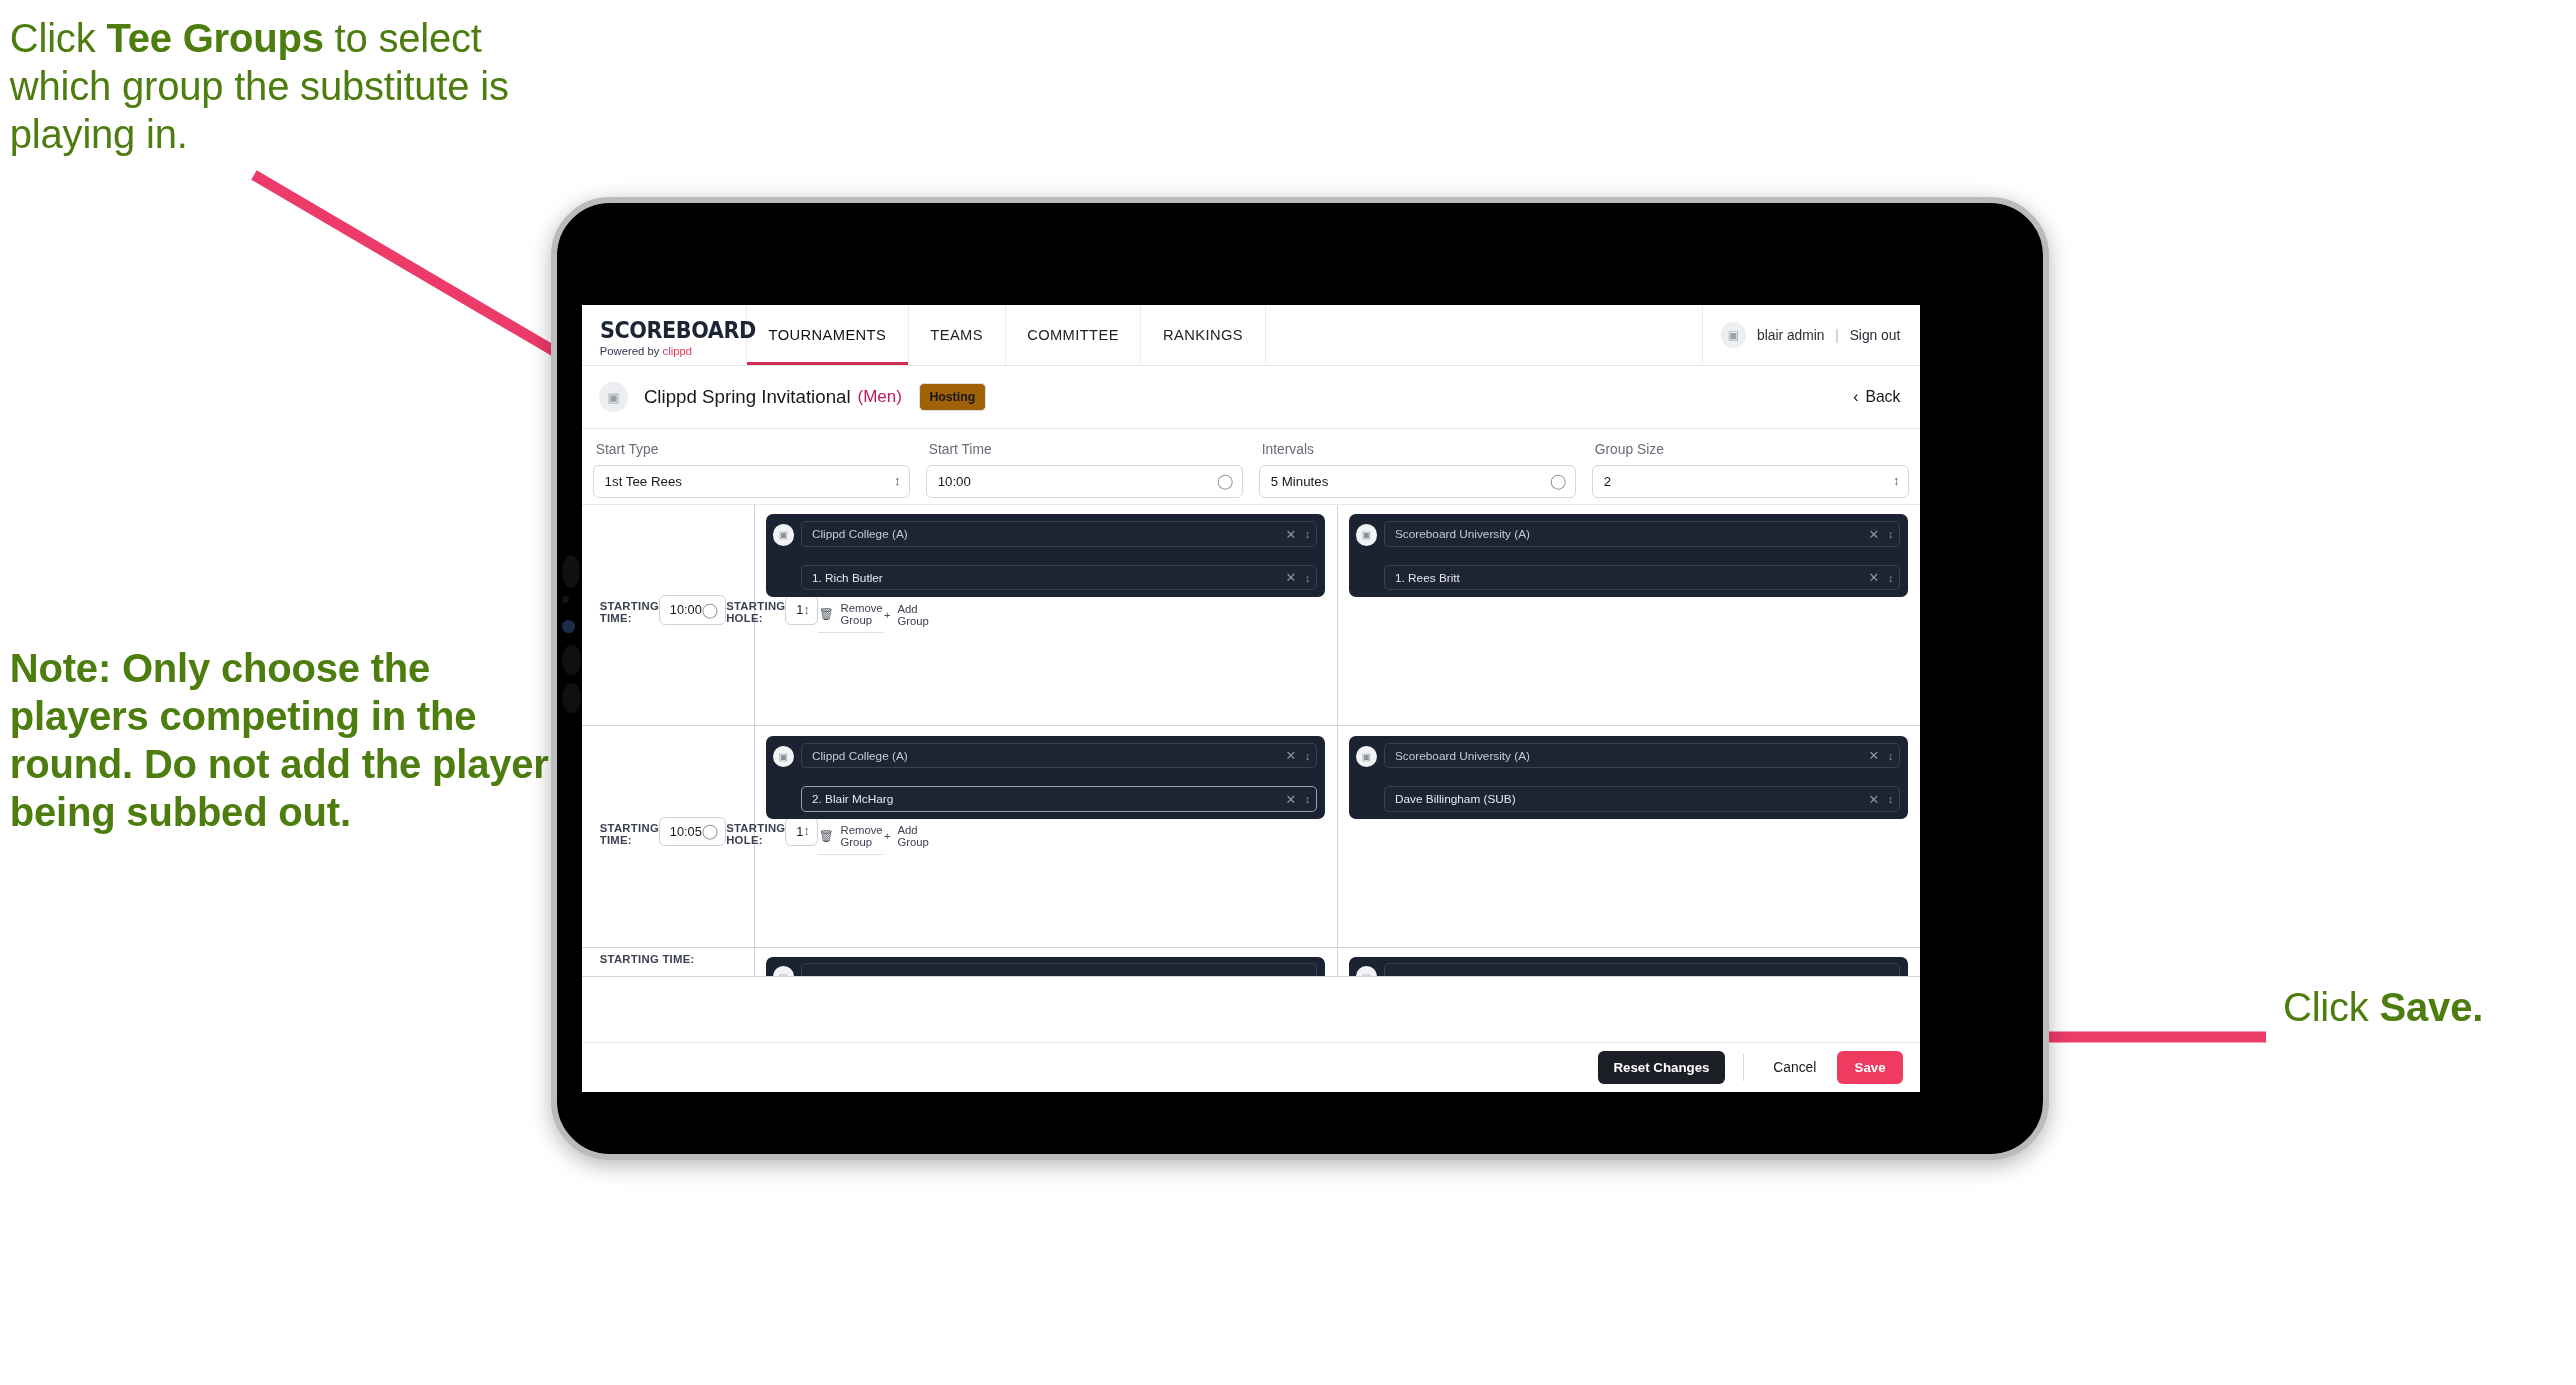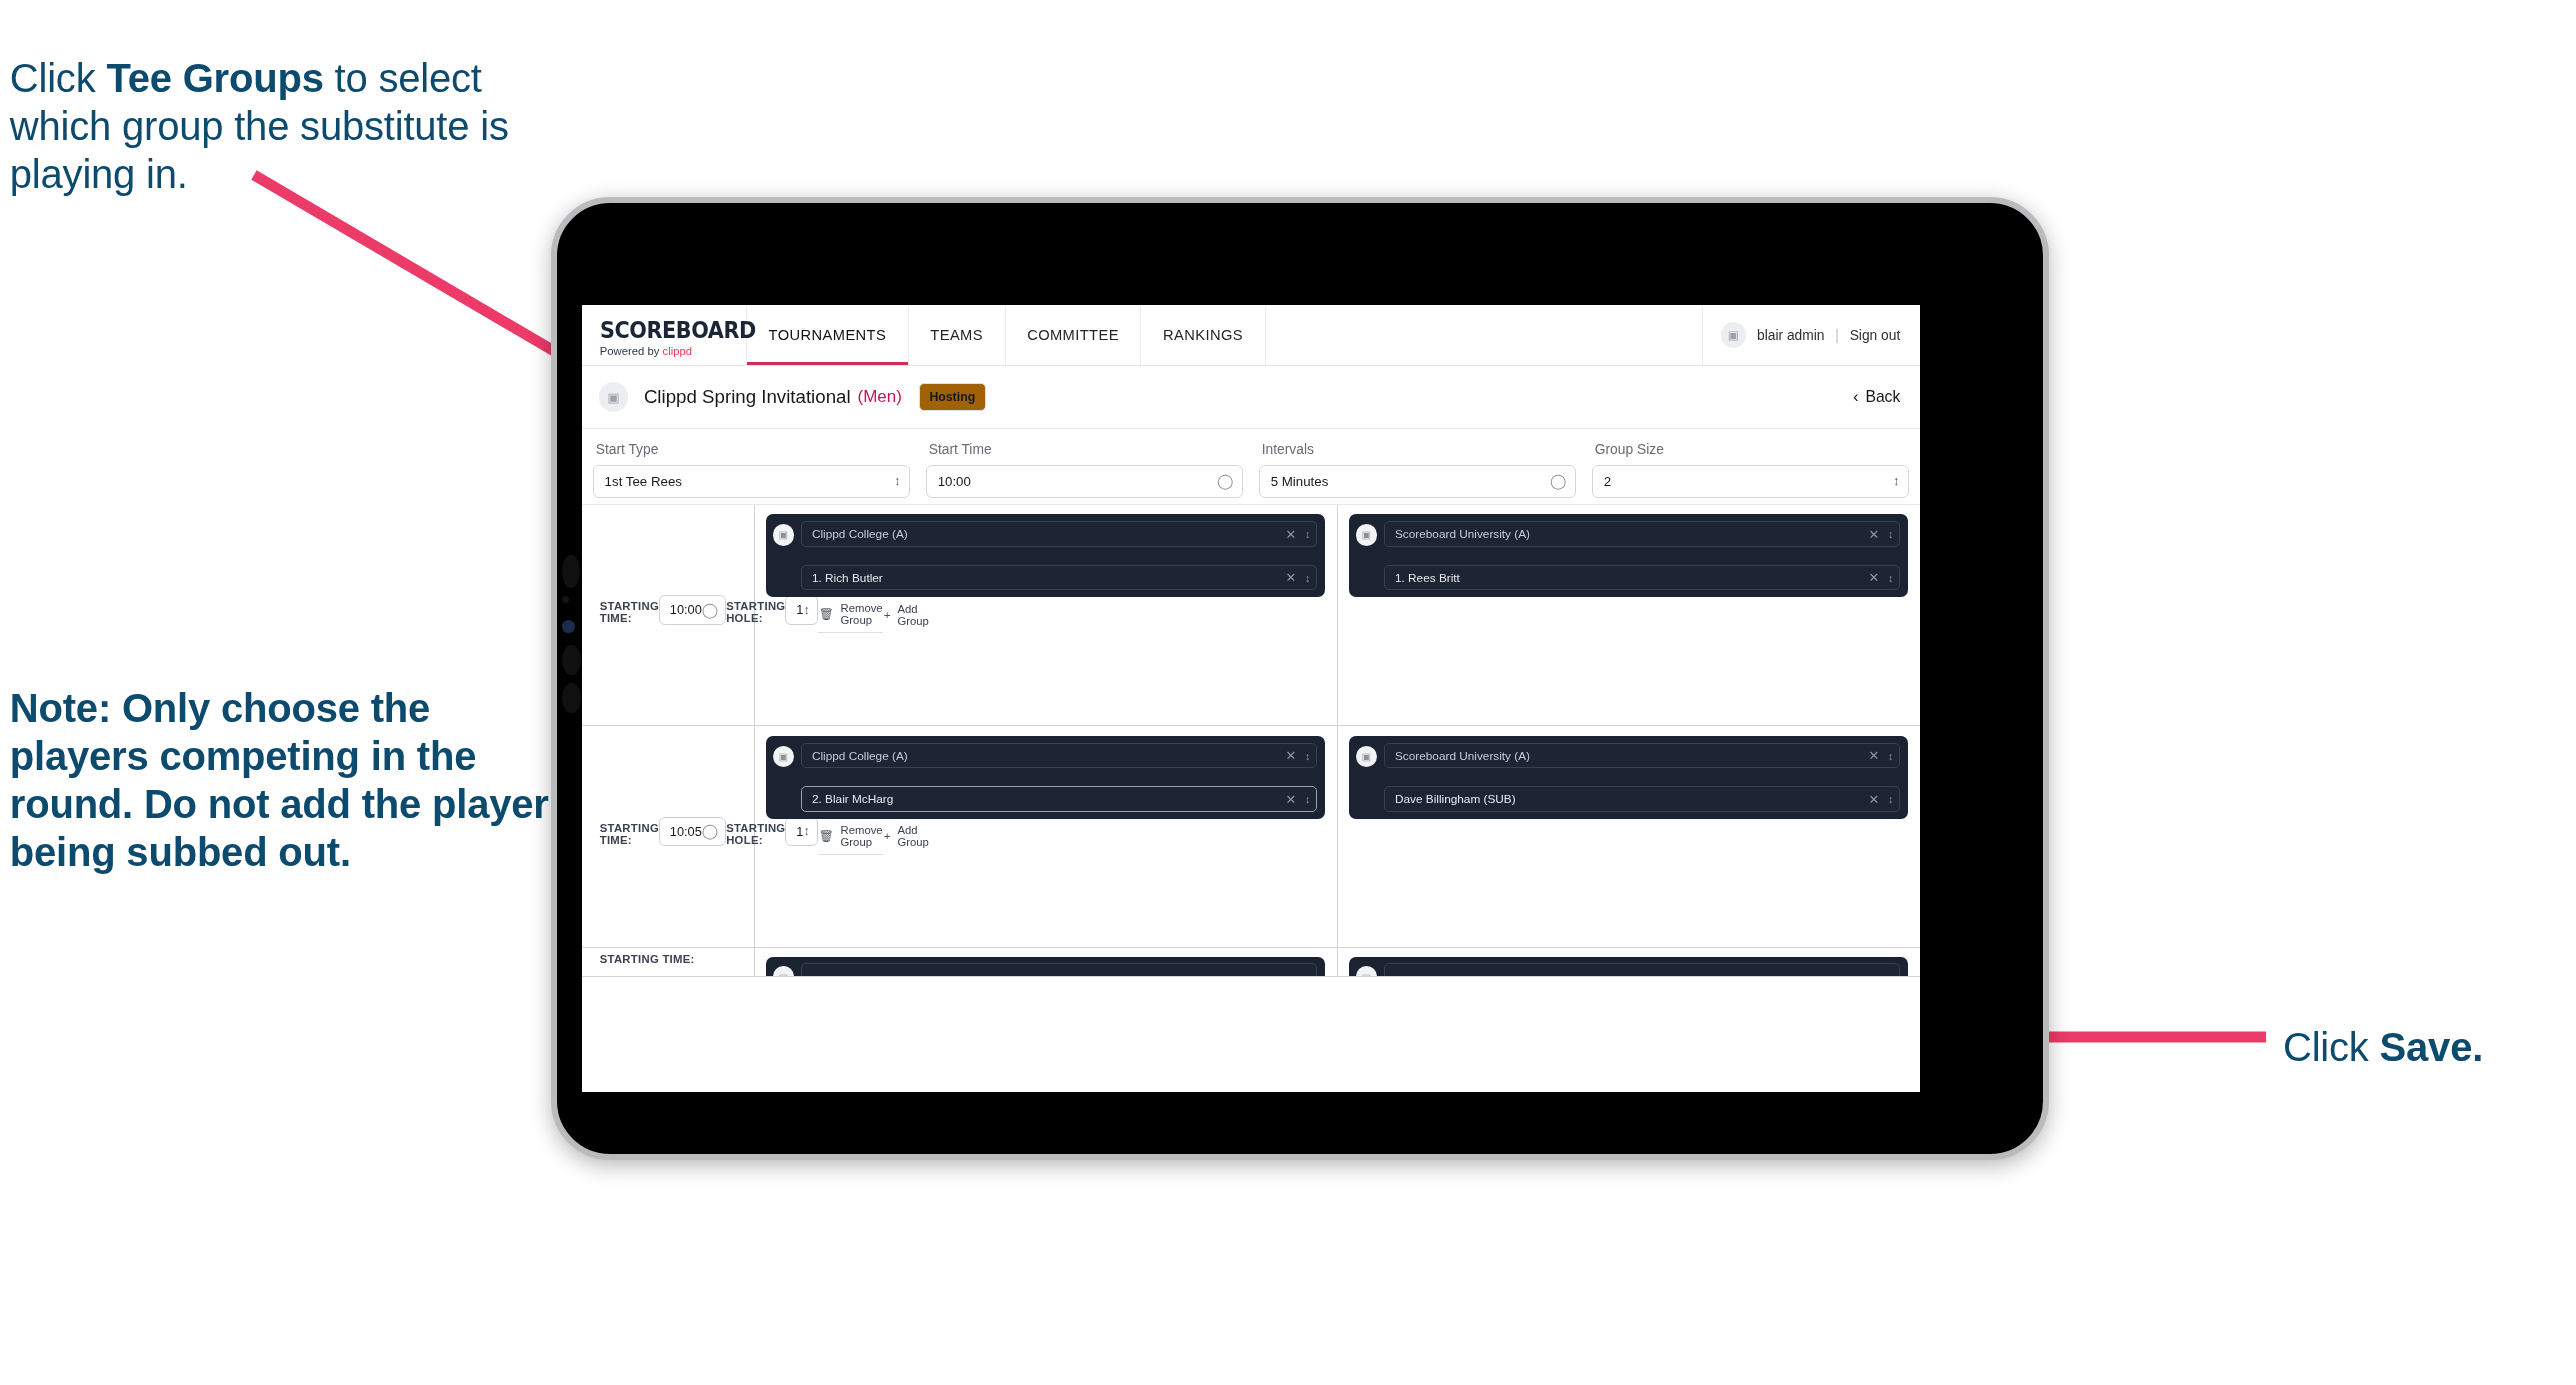--- a/index.html
+++ b/index.html
@@ -8,25 +8,24 @@
     width: 2576px; height: 1385px;
     background: #ffffff;
     font-family: "Liberation Sans", sans-serif;
     overflow: hidden;
   }
   #stage { position: relative; width: 2576px; height: 1385px; }
 
   
   .annot {
     position: absolute;
-    color: #0c4a6e;
+    color: #4d7c0f;
     font-size: 40px;
     line-height: 1.2;
     letter-spacing: -0.2px;
-    margin-top: 40px;
   }
   .annot b { font-weight: 700; }
   #annot-top { left: 9.8px; top: 13.8px; width: 551px; }
   #annot-note { left: 9.8px; top: 644px; width: 551px; font-weight: 700; }
   #annot-save { left: 2283px; top: 983px; width: 295px; font-size: 40px; }
 
   
   .arrow-svg { position: absolute; left: 0; top: 0; pointer-events: none; }
 
   
@@ -508,16 +507,22 @@
               <div class="gc-rows">
                   <div class="gc-row"></div>
                 </div>
             </div>
           </div>
         </div>
 
       </div>
     </div>
 
+    <div id="footer">
+      <button id="btn-reset">Reset Changes</button>
+      <div id="foot-div"></div>
+      <button id="btn-cancel">Cancel</button>
+      <button id="btn-save">Save</button>
+    </div>
 
   </div>
 </div>
 
 
 </body></html>

